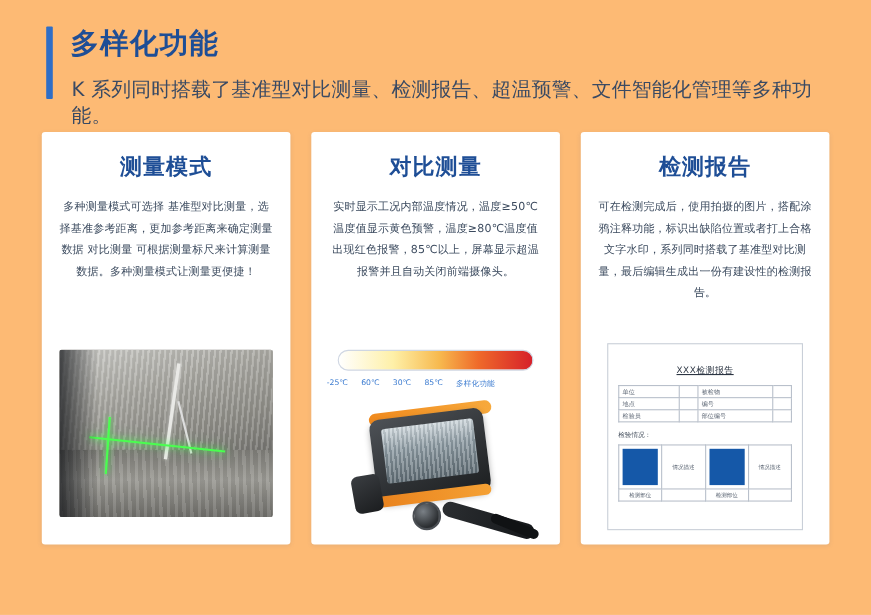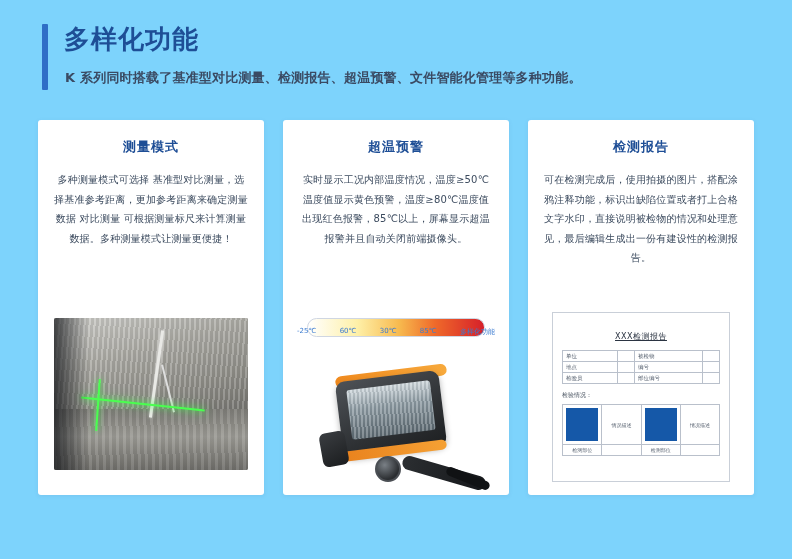--- a/index.html
+++ b/index.html
@@ -8,21 +8,21 @@
     width: 792px;
     height: 559px;
     background: #e9eef8;
     font-family: "DejaVu Sans", "Liberation Sans", sans-serif;
     overflow: hidden;
   }
   .page {
     position: relative;
     width: 792px;
     height: 559px;
-    background: #7dd3fc;
+    background: #fdba74;
   }
 
   
   .header {
     position: absolute;
     left: 42px;
     top: 22px;
     width: 700px;
     height: 74px;
   }
@@ -41,23 +41,23 @@
     top: 0px;
     font-size: 26px;
     font-weight: bold;
     color: #1e4e96;
     letter-spacing: 1px;
   }
   .header-sub {
     position: absolute;
     left: 23px;
     top: 47px;
-    font-size: 13px;
+    font-size: 18px;
     color: #3a4a63;
-    font-weight: bold;
+    font-weight: normal;
     letter-spacing: 0.2px;
   }
 
   
   .cards {
     position: absolute;
     left: 38px;
     top: 120px;
     width: 716px;
     height: 375px;
@@ -68,21 +68,21 @@
     width: 226px;
     height: 375px;
     background: #ffffff;
     border-radius: 3px;
     box-shadow: 0 1px 4px rgba(60,90,140,0.10);
     position: relative;
     padding: 18px 16px 0 16px;
   }
   .card-title {
     text-align: center;
-    font-size: 13px;
+    font-size: 20px;
     font-weight: bold;
     color: #1e4e96;
     letter-spacing: 1px;
     margin-bottom: 14px;
   }
   .card-body {
     font-size: 10px;
     line-height: 1.95;
     color: #3b4a5e;
     text-align: center;
@@ -168,26 +168,27 @@
     background: linear-gradient(90deg,
       #ffffff 0%,
       #fef0a8 28%,
       #f7b94e 52%,
       #ef6a2a 72%,
       #d6202a 100%);
   }
   .gauge-labels {
     position: absolute;
     left: 14px;
-    top: 207px;
+    top: 224px;
     width: 198px;
     display: flex;
-    justify-content: space-between;
+    justify-content: flex-start;
     font-size: 7px;
     color: #3b7bd0;
+    gap: 12px;
   }
   .gauge-labels span { white-space: nowrap; }
 
   
   .device {
     position: absolute;
     left: 22px;
     top: 238px;
     width: 182px;
     height: 130px;
@@ -344,21 +345,21 @@
         <div class="floor"></div>
         <div class="crack"></div>
         <div class="crack2"></div>
         <div class="laser"></div>
         <div class="laser-v"></div>
         <div class="dark"></div>
       </div>
     </div>
 
     <div class="card">
-      <div class="card-title">超温预警</div>
+      <div class="card-title">对比测量</div>
       <div class="card-body">实时显示工况内部温度情况，温度≥50℃温度值显示黄色预警，温度≥80℃温度值出现红色报警，85℃以上，屏幕显示超温报警并且自动关闭前端摄像头。</div>
 
       <div class="gauge">
         <div class="gauge-bar"></div>
       </div>
       <div class="gauge-labels">
         <span>-25℃</span>
         <span>60℃</span>
         <span>30℃</span>
         <span>85℃</span>
@@ -374,21 +375,21 @@
         <div class="dev-orange2"></div>
         <div class="dev-grip"></div>
         <div class="dev-knob"></div>
         <div class="dev-cable"></div>
         <div class="dev-cable2"></div>
       </div>
     </div>
 
     <div class="card">
       <div class="card-title">检测报告</div>
-      <div class="card-body">可在检测完成后，使用拍摄的图片，搭配涂鸦注释功能，标识出缺陷位置或者打上合格文字水印，直接说明被检物的情况和处理意见，最后编辑生成出一份有建设性的检测报告。</div>
+      <div class="card-body">可在检测完成后，使用拍摄的图片，搭配涂鸦注释功能，标识出缺陷位置或者打上合格文字水印，系列同时搭载了基准型对比测量，最后编辑生成出一份有建设性的检测报告。</div>
 
       <div class="report">
         <div class="report-title">XXX检测报告</div>
         <table class="rtable">
           <tbody>
               <tr>
             <td>单位</td>
             <td></td>
             <td>被检物</td>
             <td></td>

